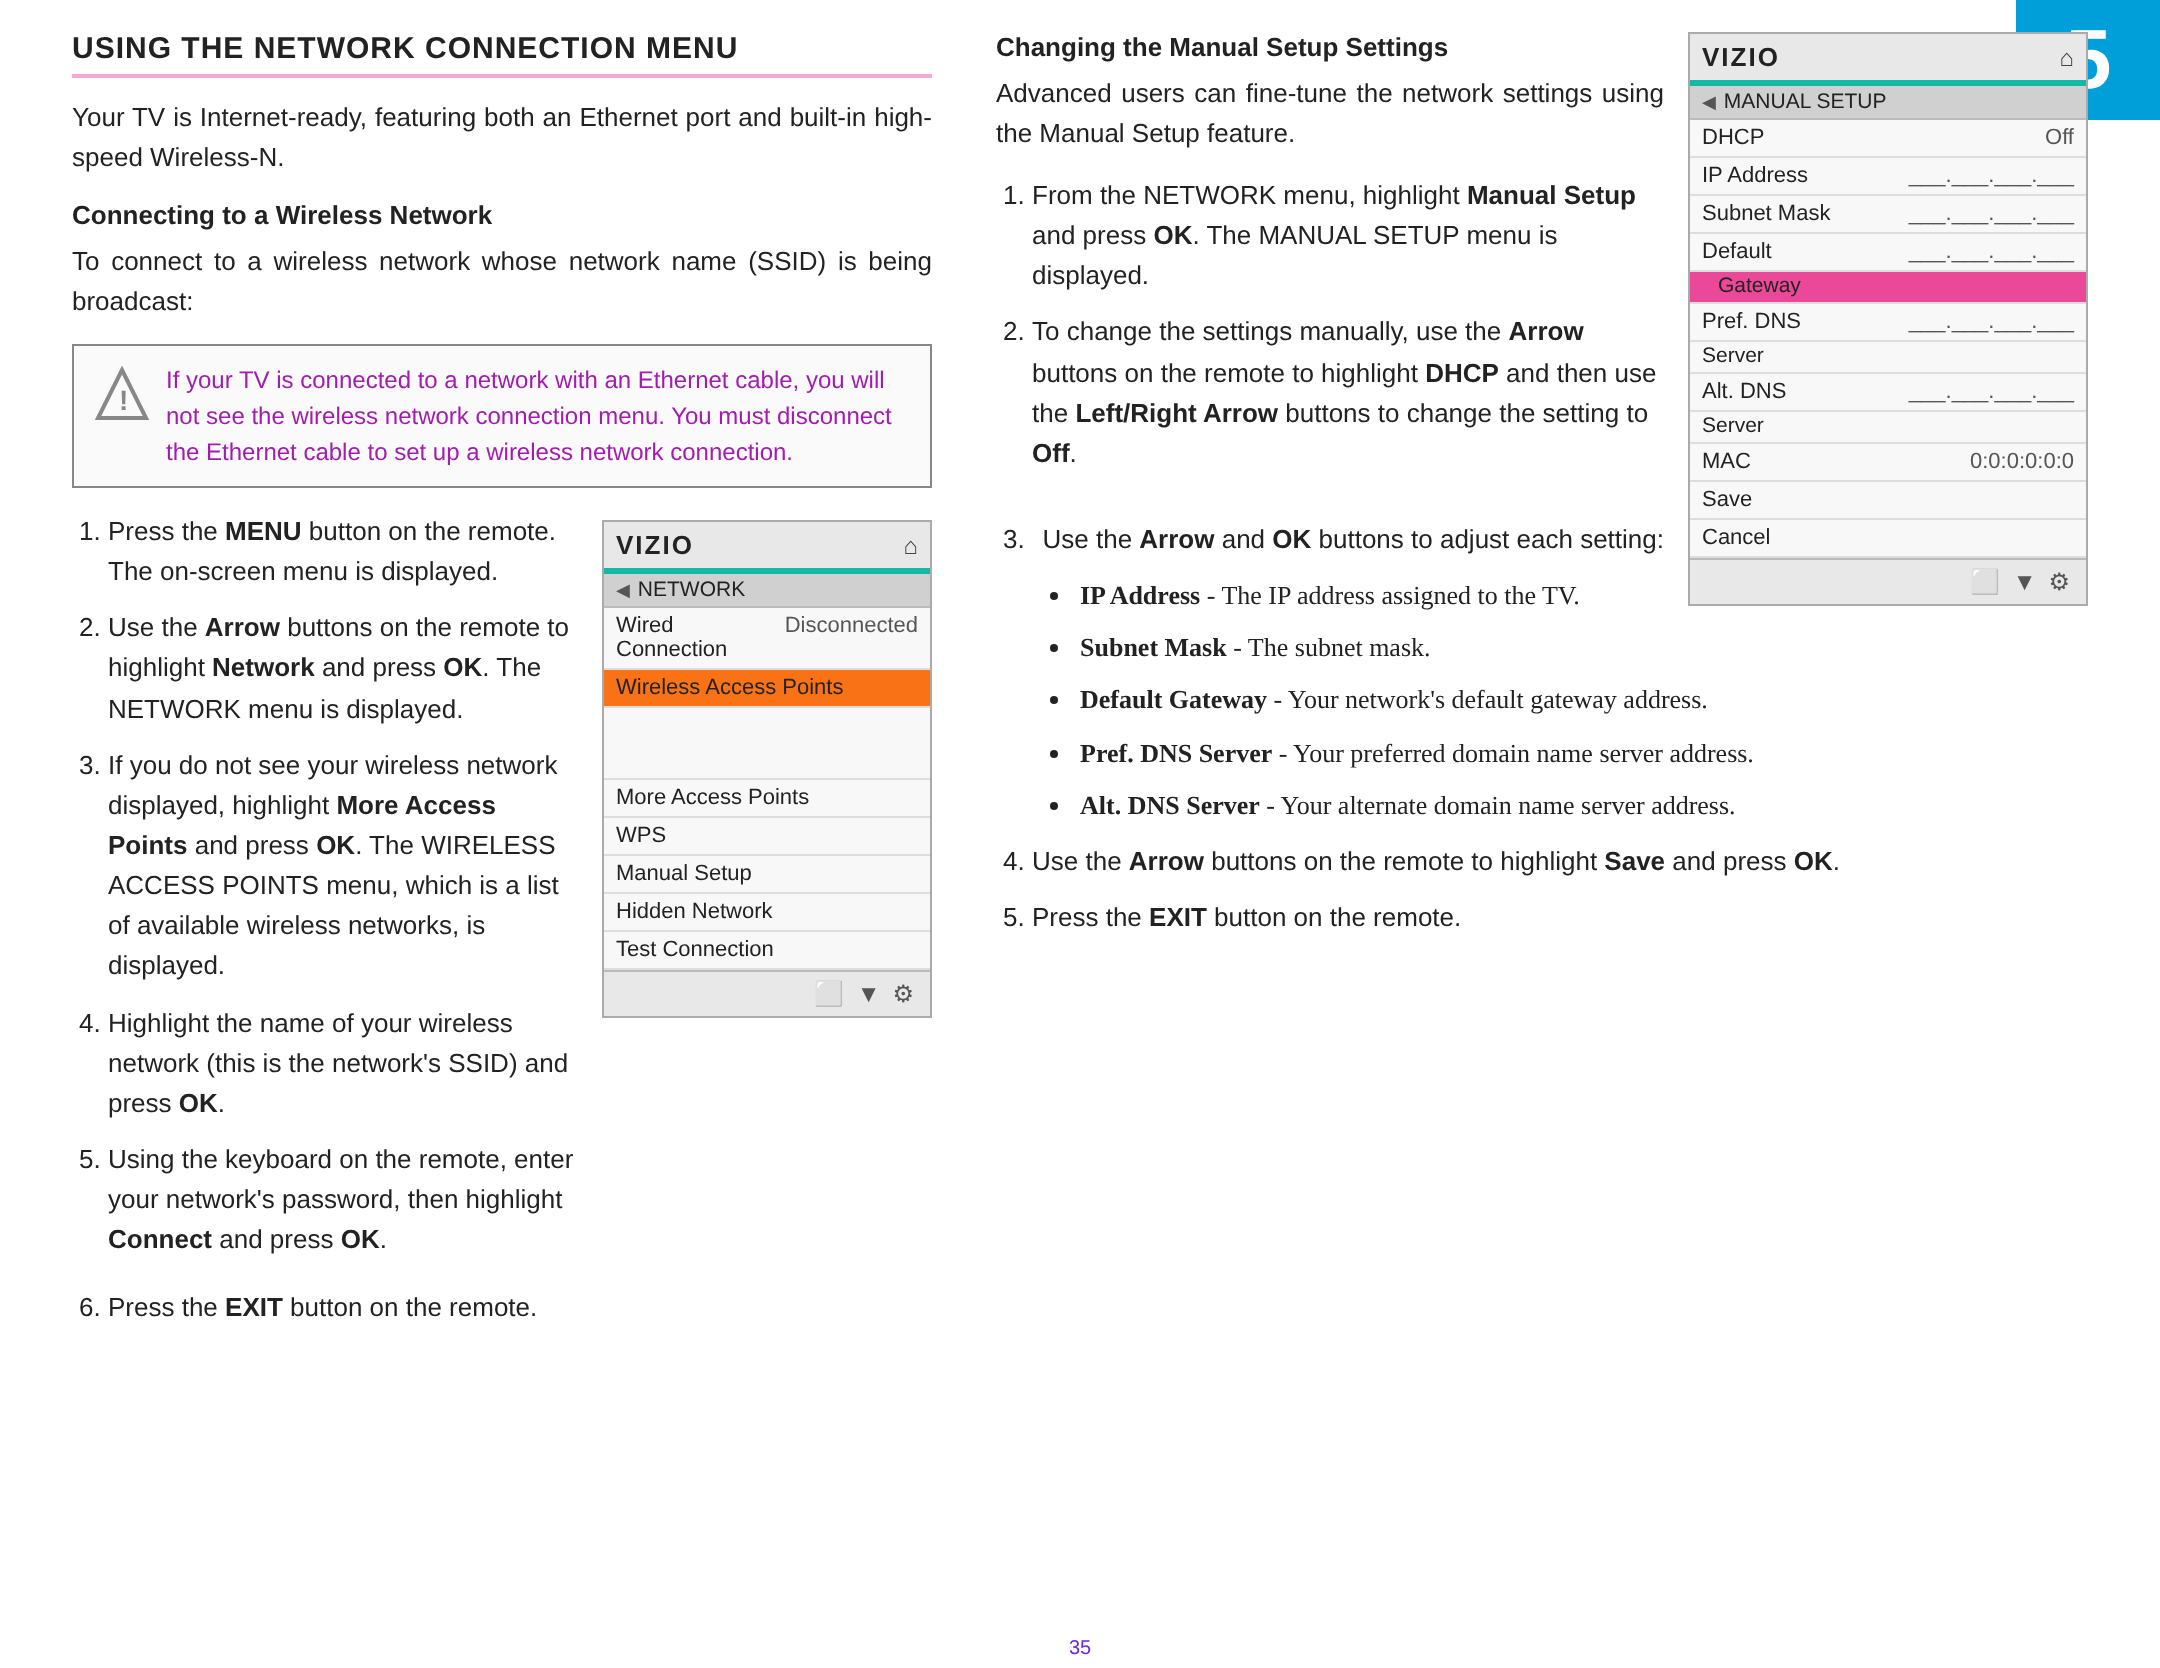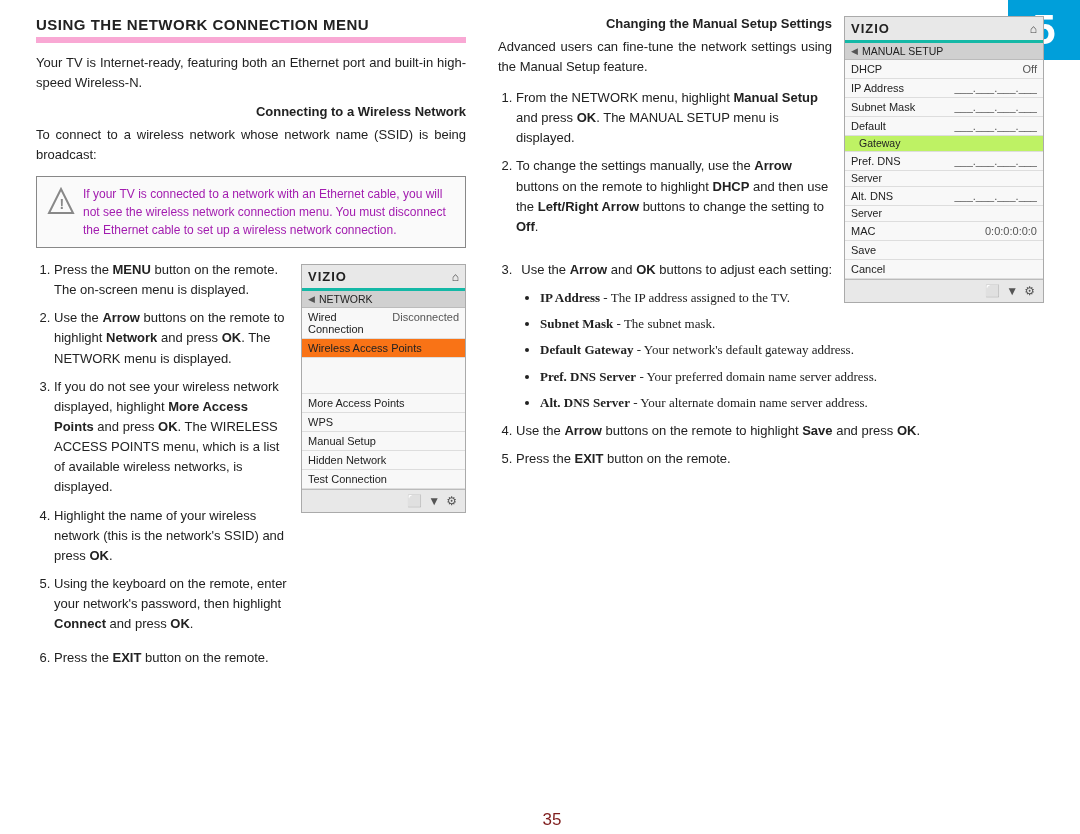--- a/index.html
+++ b/index.html
@@ -56,35 +56,34 @@
     }
 
     
     .section-title {
       font-size: 15px;
       font-weight: bold;
       text-transform: uppercase;
       letter-spacing: 0.5px;
       margin-bottom: 10px;
       padding-bottom: 4px;
-      border-bottom: 6px solid #f9a8d4;
+      border-bottom: 2px solid #f9a8d4;
     }
 
     .intro-text {
       font-size: 13px;
       line-height: 1.5;
       margin-bottom: 12px;
       text-align: justify;
     }
 
     .sub-heading {
       font-size: 13px;
       font-weight: bold;
       margin-bottom: 6px;
-      text-align: right;
     }
 
     .warning-box {
       border: 1.5px solid #888;
       padding: 8px 10px;
       margin-bottom: 12px;
       display: flex;
       align-items: flex-start;
       gap: 8px;
       background: #fafafa;
@@ -211,23 +210,22 @@
       margin-left: 12px;
       margin-bottom: 8px;
     }
 
     
     .page-number {
       position: absolute;
       bottom: 4px;
       left: 50%;
       transform: translateX(-50%);
-      font-size: 17px;
-      color: #7f1d1d;
-      margin-left: 12px;
+      font-size: 10px;
+      color: #6d28d9;
     }
   </style>
 </head>
 <body>
 
 <div class="page-badge">
   <span>5</span>
 </div>
 
 <div class="page-content">
@@ -326,21 +324,21 @@
           <span class="item-value">___.___.___.___</span>
         </div>
         <div class="vizio-menu-item">
           <span>Subnet Mask</span>
           <span class="item-value">___.___.___.___</span>
         </div>
         <div class="vizio-menu-item">
           <span>Default</span>
           <span class="item-value">___.___.___.___</span>
         </div>
-        <div style="padding: 0 6px 0 14px; font-size:10.5px; border-bottom:1px solid #ddd; background:#bef264; padding-top:1px; padding-bottom:2px;">Gateway</div>
+        <div style="padding: 0 6px 0 14px; font-size:10.5px; border-bottom:1px solid #ddd; background:#ec4899; padding-top:1px; padding-bottom:2px;">Gateway</div>
         <div class="vizio-menu-item">
           <span>Pref. DNS</span>
           <span class="item-value">___.___.___.___</span>
         </div>
         <div style="padding: 0 6px 0 6px; font-size:10.5px; border-bottom:1px solid #ddd; background:#f8f8f8; padding-top:1px; padding-bottom:2px;">Server</div>
         <div class="vizio-menu-item">
           <span>Alt. DNS</span>
           <span class="item-value">___.___.___.___</span>
         </div>
         <div style="padding: 0 6px 0 6px; font-size:10.5px; border-bottom:1px solid #ddd; background:#f8f8f8; padding-top:1px; padding-bottom:2px;">Server</div>

